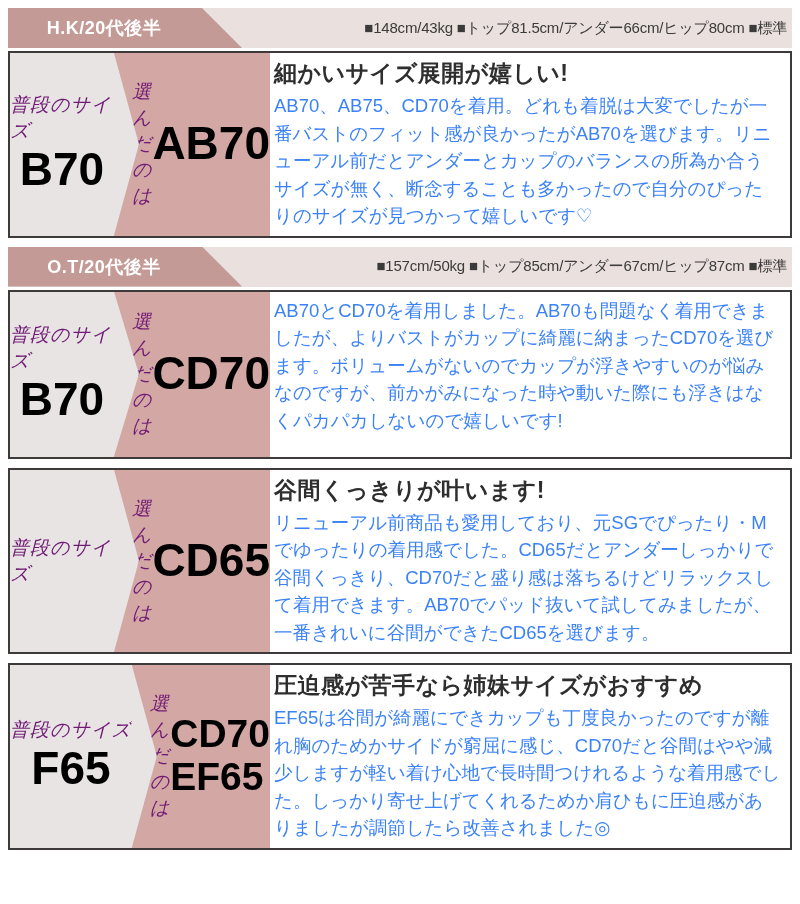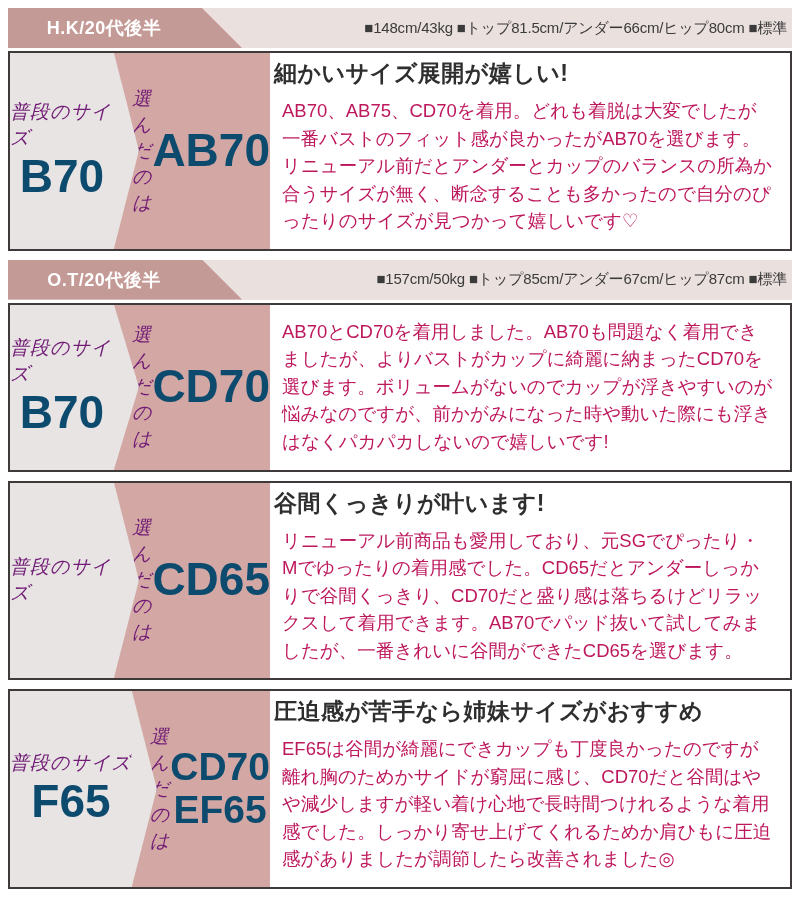--- a/index.html
+++ b/index.html
@@ -39,28 +39,28 @@
     content:"";position:absolute;left:100%;top:0;height:100%;width:25px;
     background:var(--panel_gray);
     clip-path:polygon(0 0, 100% 50%, 0 100%);
   }
   .chosen{
     flex:1;display:flex;align-items:center;justify-content:center;
     padding-left:18px;
   }
   .size-label{font-size:19px;color:#701a75;letter-spacing:1px;font-style:italic;}
   .size-value{
-    font-size:46px;font-weight:bold;color:#0c4a6e;line-height:1.12;
-    white-space:pre-line;text-align:center;
+    font-size:46px;font-weight:bold;color:#000000;line-height:1.12;
+    white-space:pre-line;text-align:left;
   }
   .size-value.two-line{font-size:39px;line-height:1.1;}
   
   .review{flex:1;padding:5px 8px 6px 4px;min-width:0;}
   .review h3{margin:0 0 3px 0;font-size:23px;color:#2e2e2e;letter-spacing:0.5px;font-weight:bold;}
-  .review p{margin:8px;font-size:18.5px;line-height:27.5px;color:#be185d;}
+  .review p{margin:0;font-size:18.5px;line-height:27.5px;color:#3b82f6;}
 </style>
 </head>
 <body>
 
 <div class="page">
 
   <section class="group">
     <header class="bar">
       <div class="person-tag">
         <span>H.K/20代後半</span>

